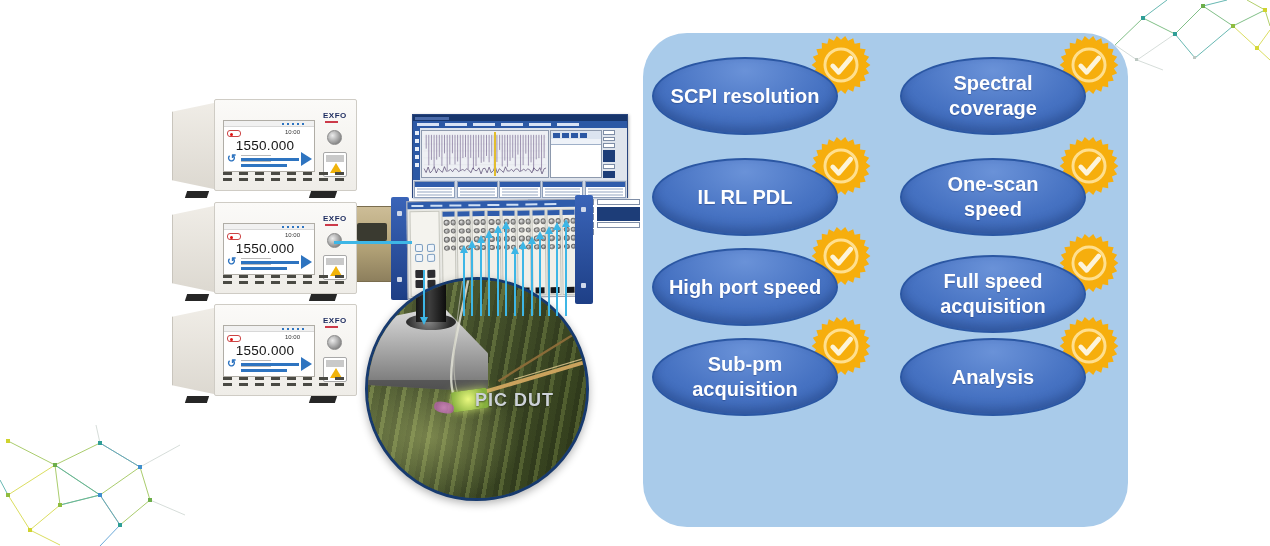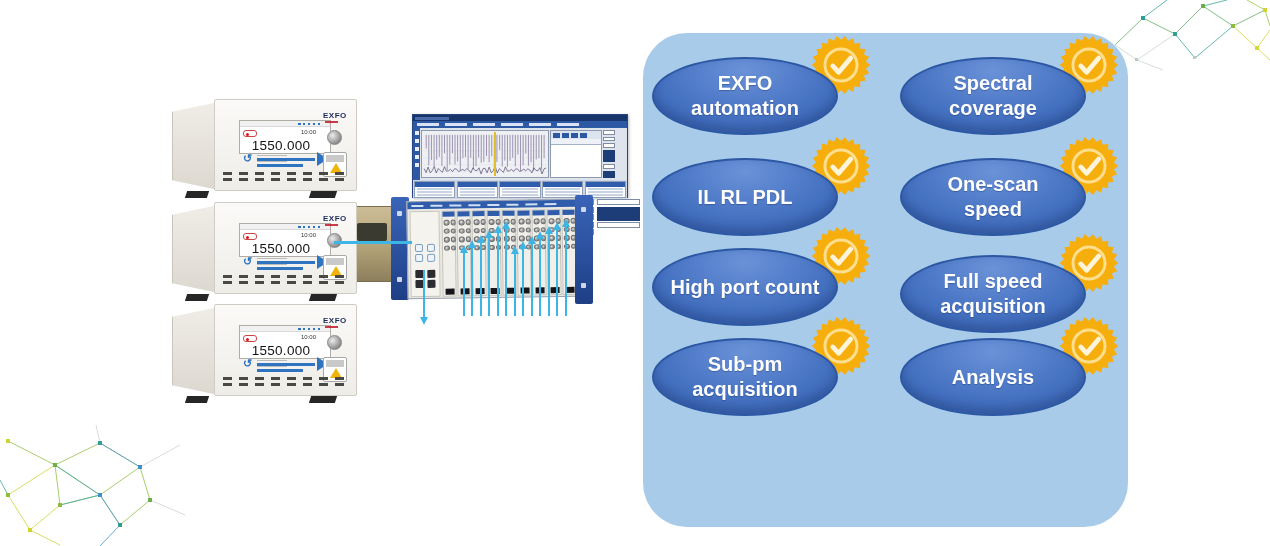--- a/index.html
+++ b/index.html
@@ -92,21 +92,21 @@
   .latch{position:absolute;bottom:1px;left:2px;width:9px;height:6px;background:#16161a;}
 
   
   #instrument-stack{position:absolute;left:172px;top:99px;width:185px;height:306px;z-index:3;}
   .instrument{position:absolute;left:0;width:185px;height:100px;}
   .inst-side{position:absolute;left:0;top:2px;width:43px;height:90px;
     background:linear-gradient(180deg,#f0ede7,#dcd8d0);
     clip-path:polygon(0 12%,100% 2%,100% 98%,0 88%);border-left:1px solid #c9c5bd;}
   .inst-front{position:absolute;left:42px;top:0;width:143px;height:92px;
     background:linear-gradient(180deg,#fbfaf8,#efede8);border:1px solid #cfccc5;border-radius:2px;}
-  .screen{position:absolute;left:24px;top:20px;width:92px;height:34px;background:#fff;border:1px solid #b0ada6;}
+  .screen{position:absolute;left:8px;top:20px;width:92px;height:52px;background:#fff;border:1px solid #b0ada6;}
   .scr-top{height:6px;background:#f1f1f1;border-bottom:0.5px solid #d8d8d8;position:relative;}
   .scr-top .dots{position:absolute;right:10px;top:1.5px;width:22px;height:2.5px;
     background:repeating-linear-gradient(90deg,#2e74c0 0 2.5px,transparent 2.5px 5px);}
   .laser-toggle{position:absolute;left:3px;top:9px;width:14px;height:7px;border:1px solid #cc4444;border-radius:3px;background:#fff;}
   .laser-toggle .reddot{position:absolute;left:2px;top:1.5px;width:3px;height:3px;border-radius:50%;background:#e01010;}
   .scr-time{position:absolute;right:14px;top:8px;font-size:6px;color:#333;}
   .scr-value{position:absolute;left:0;right:8px;top:17px;text-align:center;font-size:13.5px;font-weight:500;color:#141414;letter-spacing:.3px;}
   .loop-icon{position:absolute;left:3px;top:31px;font-size:11px;color:#2e74c0;font-weight:700;}
   .bar{position:absolute;left:17px;height:2.5px;background:#2e74c0;}
   .bar1{top:37px;width:58px;}
@@ -201,41 +201,41 @@
   </svg>
 
   <div id="features-panel">
       <div class="feature" style="left: 9px; top: 24px;">
         <svg class="seal" viewBox="-36 -36 72 72">
           <polygon points="32.0,0.0 27.2,3.9 30.7,9.0 25.0,11.4 26.9,17.3 20.8,18.0 21.0,24.2 14.9,23.1 13.3,29.1 7.7,26.4 4.6,31.7 0.0,27.5 -4.6,31.7 -7.7,26.4 -13.3,29.1 -14.9,23.1 -21.0,24.2 -20.8,18.0 -26.9,17.3 -25.0,11.4 -30.7,9.0 -27.2,3.9 -32.0,0.0 -27.2,-3.9 -30.7,-9.0 -25.0,-11.4 -26.9,-17.3 -20.8,-18.0 -21.0,-24.2 -14.9,-23.1 -13.3,-29.1 -7.7,-26.4 -4.6,-31.7 -0.0,-27.5 4.6,-31.7 7.7,-26.4 13.3,-29.1 14.9,-23.1 21.0,-24.2 20.8,-18.0 26.9,-17.3 25.0,-11.4 30.7,-9.0 27.2,-3.9" fill="#f6ae0d"></polygon>
           <circle r="17.5" fill="none" stroke="#ffdf8e" stroke-width="3.2"></circle>
           <path d="M -9 1 L -2.5 8 L 10.5 -7.5" fill="none" stroke="#fdf4da" stroke-width="5.2" stroke-linecap="round" stroke-linejoin="round"></path>
         </svg>
         <div class="ellipse">
-          <span class="feature-label">EXFO automation</span>
+          <span class="feature-label">SCPI resolution</span>
         </div>
       </div>
       <div class="feature" style="left: 9px; top: 125px;">
         <svg class="seal" viewBox="-36 -36 72 72">
           <polygon points="32.0,0.0 27.2,3.9 30.7,9.0 25.0,11.4 26.9,17.3 20.8,18.0 21.0,24.2 14.9,23.1 13.3,29.1 7.7,26.4 4.6,31.7 0.0,27.5 -4.6,31.7 -7.7,26.4 -13.3,29.1 -14.9,23.1 -21.0,24.2 -20.8,18.0 -26.9,17.3 -25.0,11.4 -30.7,9.0 -27.2,3.9 -32.0,0.0 -27.2,-3.9 -30.7,-9.0 -25.0,-11.4 -26.9,-17.3 -20.8,-18.0 -21.0,-24.2 -14.9,-23.1 -13.3,-29.1 -7.7,-26.4 -4.6,-31.7 -0.0,-27.5 4.6,-31.7 7.7,-26.4 13.3,-29.1 14.9,-23.1 21.0,-24.2 20.8,-18.0 26.9,-17.3 25.0,-11.4 30.7,-9.0 27.2,-3.9" fill="#f6ae0d"></polygon>
           <circle r="17.5" fill="none" stroke="#ffdf8e" stroke-width="3.2"></circle>
           <path d="M -9 1 L -2.5 8 L 10.5 -7.5" fill="none" stroke="#fdf4da" stroke-width="5.2" stroke-linecap="round" stroke-linejoin="round"></path>
         </svg>
         <div class="ellipse">
           <span class="feature-label">IL RL PDL</span>
         </div>
       </div>
       <div class="feature" style="left: 9px; top: 215px;">
         <svg class="seal" viewBox="-36 -36 72 72">
           <polygon points="32.0,0.0 27.2,3.9 30.7,9.0 25.0,11.4 26.9,17.3 20.8,18.0 21.0,24.2 14.9,23.1 13.3,29.1 7.7,26.4 4.6,31.7 0.0,27.5 -4.6,31.7 -7.7,26.4 -13.3,29.1 -14.9,23.1 -21.0,24.2 -20.8,18.0 -26.9,17.3 -25.0,11.4 -30.7,9.0 -27.2,3.9 -32.0,0.0 -27.2,-3.9 -30.7,-9.0 -25.0,-11.4 -26.9,-17.3 -20.8,-18.0 -21.0,-24.2 -14.9,-23.1 -13.3,-29.1 -7.7,-26.4 -4.6,-31.7 -0.0,-27.5 4.6,-31.7 7.7,-26.4 13.3,-29.1 14.9,-23.1 21.0,-24.2 20.8,-18.0 26.9,-17.3 25.0,-11.4 30.7,-9.0 27.2,-3.9" fill="#f6ae0d"></polygon>
           <circle r="17.5" fill="none" stroke="#ffdf8e" stroke-width="3.2"></circle>
           <path d="M -9 1 L -2.5 8 L 10.5 -7.5" fill="none" stroke="#fdf4da" stroke-width="5.2" stroke-linecap="round" stroke-linejoin="round"></path>
         </svg>
         <div class="ellipse">
-          <span class="feature-label">High port count</span>
+          <span class="feature-label">High port speed</span>
         </div>
       </div>
       <div class="feature" style="left: 9px; top: 305px;">
         <svg class="seal" viewBox="-36 -36 72 72">
           <polygon points="32.0,0.0 27.2,3.9 30.7,9.0 25.0,11.4 26.9,17.3 20.8,18.0 21.0,24.2 14.9,23.1 13.3,29.1 7.7,26.4 4.6,31.7 0.0,27.5 -4.6,31.7 -7.7,26.4 -13.3,29.1 -14.9,23.1 -21.0,24.2 -20.8,18.0 -26.9,17.3 -25.0,11.4 -30.7,9.0 -27.2,3.9 -32.0,0.0 -27.2,-3.9 -30.7,-9.0 -25.0,-11.4 -26.9,-17.3 -20.8,-18.0 -21.0,-24.2 -14.9,-23.1 -13.3,-29.1 -7.7,-26.4 -4.6,-31.7 -0.0,-27.5 4.6,-31.7 7.7,-26.4 13.3,-29.1 14.9,-23.1 21.0,-24.2 20.8,-18.0 26.9,-17.3 25.0,-11.4 30.7,-9.0 27.2,-3.9" fill="#f6ae0d"></polygon>
           <circle r="17.5" fill="none" stroke="#ffdf8e" stroke-width="3.2"></circle>
           <path d="M -9 1 L -2.5 8 L 10.5 -7.5" fill="none" stroke="#fdf4da" stroke-width="5.2" stroke-linecap="round" stroke-linejoin="round"></path>
         </svg>
         <div class="ellipse">
           <span class="feature-label">Sub-pm acquisition</span>
@@ -684,20 +684,38 @@
         <div class="vents">
             <i></i>
             <i></i>
           </div>
       </div>
       <div class="foot f1"></div>
       <div class="foot f2"></div>
     </div>
     </div>
 
+  <div id="dut-circle">
+    <div class="ph-base"></div>
+    <div class="ph-streaks"></div>
+    <div class="ph-glow"></div>
+    <div class="ph-fixture"></div>
+    <div class="ph-flange"></div>
+    <div class="ph-post"></div>
+    <svg viewBox="0 0 224 224">
+      <path d="M104,-5 C92,55 80,95 88,118" stroke="#e2e2d6" stroke-width="2.4" fill="none" opacity="0.85"></path>
+      <path d="M98,-5 C90,50 84,90 92,116" stroke="#c9c9bd" stroke-width="1.2" fill="none" opacity="0.6"></path>
+      <line x1="224" y1="84" x2="116" y2="116" stroke="#caa25d" stroke-width="4"></line>
+      <line x1="224" y1="48" x2="134" y2="104" stroke="#8a6b38" stroke-width="2.4"></line>
+      <line x1="224" y1="80" x2="150" y2="102" stroke="#e8cf96" stroke-width="1.2" opacity="0.8"></line>
+    </svg>
+    <div class="ph-chip"></div>
+    <div class="ph-pink"></div>
+    <span class="dut-label">PIC DUT</span>
+  </div>
 
   <div id="arrows">
       <div class="arr-line" style="left: 462.8px; top: 252px; height: 64px;"></div>
       <div class="arr-head up" style="left: 459.5px; top: 245px;"></div>
       <div class="arr-line" style="left: 470.8px; top: 247px; height: 69px;"></div>
       <div class="arr-head up" style="left: 467.5px; top: 240px;"></div>
       <div class="arr-line" style="left: 479.8px; top: 242px; height: 74px;"></div>
       <div class="arr-head up" style="left: 476.5px; top: 235px;"></div>
       <div class="arr-line" style="left: 487.8px; top: 237px; height: 79px;"></div>
       <div class="arr-head up" style="left: 484.5px; top: 230px;"></div>

